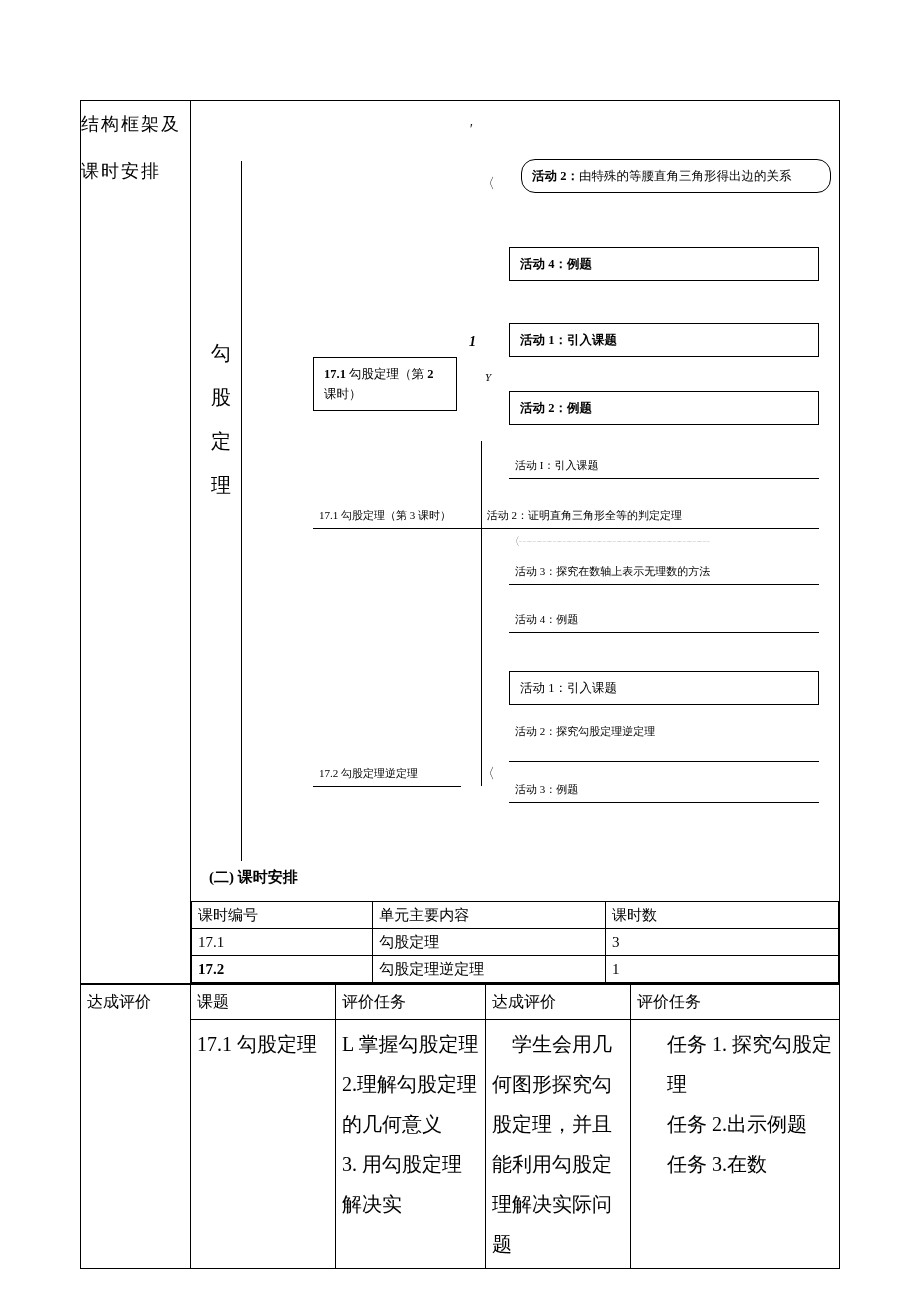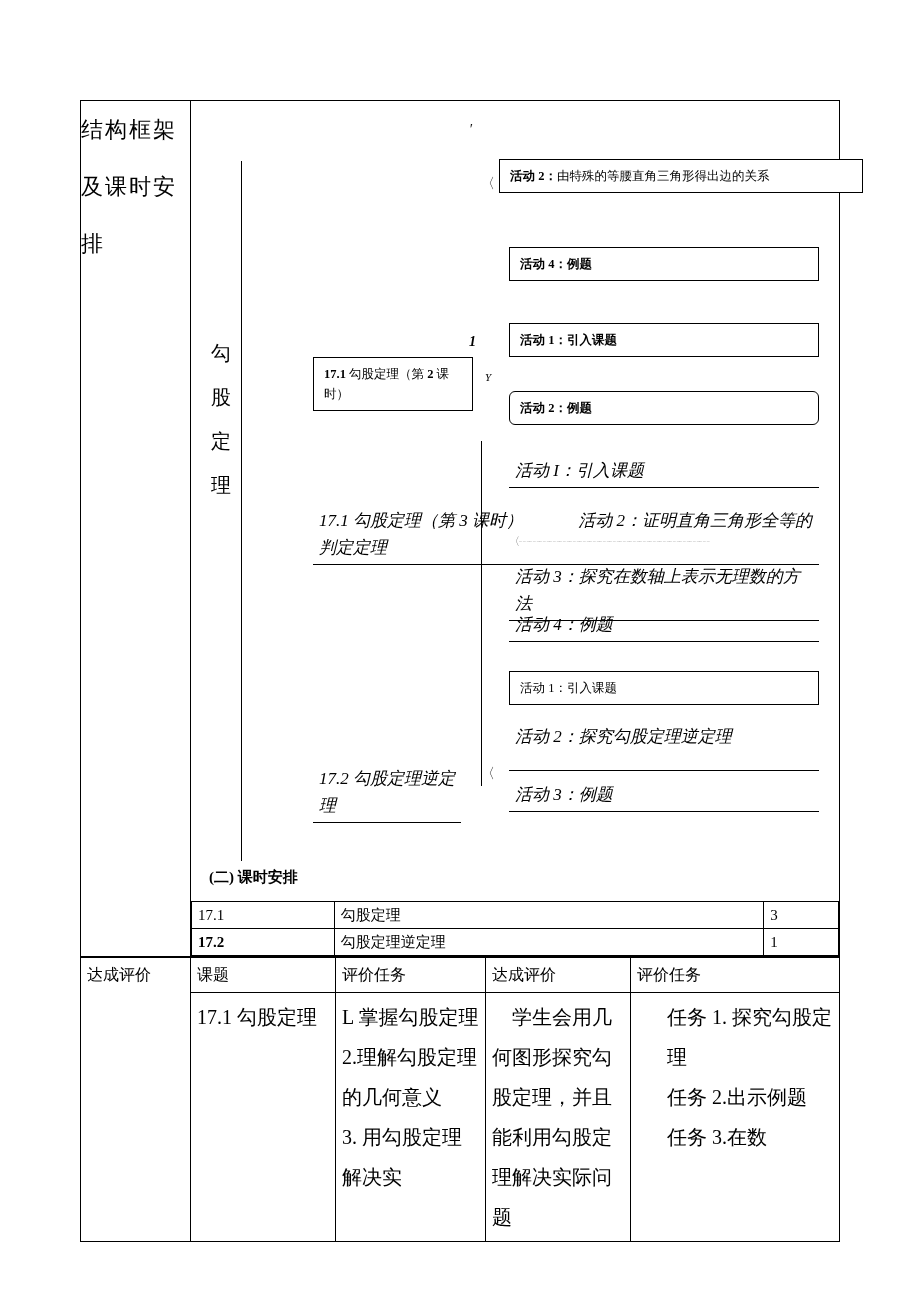--- a/index.html
+++ b/index.html
@@ -8,28 +8,28 @@
       font-size: 13px;
       color: #000;
       background: #fff;
       width: 920px;
       padding: 100px 80px 40px 80px;
       line-height: 1.6;
     }
     .page-wrap { position: relative; }
     .outer-table { width: 100%; border-collapse: collapse; }
     .outer-table td { border: 1px solid #000; vertical-align: top; padding: 0; }
-    .side-label { width: 110px; padding: 10px 12px; font-size: 22px; line-height: 2.6; letter-spacing: 2px; }
+    .side-label { width: 110px; padding: 10px 12px; font-size: 18px; line-height: 2.6; letter-spacing: 2px; }
     .diagram-area { position: relative; height: 800px; padding: 8px; }
     .tick { position: absolute; font-style: italic; font-family: serif; font-size: 14px; color: #000; }
     .bracket { position: absolute; font-size: 14px; color: #333; }
     .vert-label { position: absolute; left: 18px; top: 230px; width: 24px; font-size: 20px; line-height: 2.2; text-align: center; }
     .vert-line { position: absolute; border-left: 1px solid #000; }
     .node-box { position: absolute; border: 1px solid #000; padding: 6px 10px; font-size: 12.5px; background: #fff; }
-    .node-line { position: absolute; border-bottom: 1px solid #000; padding: 0 6px 3px 6px; font-size: 17px; font-style: italic; }
+    .node-line { position: absolute; border-bottom: 1px solid #000; padding: 0 6px 3px 6px; font-size: 11px; }
     .node-line.bold .b, .node-box .b { font-weight: bold; }
     .sub-header { position: absolute; left: 18px; top: 764px; font-size: 15px; font-weight: bold; }
 
     .schedule-table { width: 100%; border-collapse: collapse; }
     .schedule-table td { border: 1px solid #000; padding: 1px 6px; font-size: 15px; }
     .schedule-table .b { font-weight: bold; }
 
     .eval-table { width: 100%; border-collapse: collapse; }
     .eval-table td { border: 1px solid #000; padding: 4px 6px; font-size: 20px; vertical-align: top; }
     .eval-side { width: 110px; font-size: 18px; padding: 10px 12px; }
@@ -53,40 +53,40 @@
     </td>
     <td>
       <div class="diagram-area">
 
         <span class="tick" style="left:278px; top:18px;">′</span>
         <span class="bracket" style="left:290px; top:72px;">〈</span>
 
         <div class="vert-line vline1"></div>
         <div class="vert-label">勾股定理</div>
 
-        <div class="node-box" style="left:308px; top:58px; width:364px;">
+        <div class="node-box" style="left:330px; top:58px; width:310px;border-radius:14px;">
           <span class="b">活动 2：</span><span>由特殊的等腰直角三角形得出边的关系</span>
         </div>
         <div class="node-box" style="left:318px; top:146px; width:310px;">
           <span class="b">活动 4：例题</span>
         </div>
 
         <span class="tick" style="left:278px; top:230px; font-weight:bold;">1</span>
         <span class="tick" style="left:294px; top:268px; font-size:11px;">Y</span>
 
-        <div class="node-box" style="left:122px; top:256px; width:160px;">
+        <div class="node-box" style="left:122px; top:256px; width:144px;">
           <span class="b">17.1</span>
           <span>勾股定理（第</span>
           <span class="b">2</span>
           <span>课时）</span>
         </div>
         <div class="node-box" style="left:318px; top:222px; width:310px;">
           <span class="b">活动 1：引入课题</span>
         </div>
-        <div class="node-box" style="left:318px; top:290px; width:310px;border-radius:6px;">
+        <div class="node-box" style="left:318px; top:290px; width:310px;">
           <span class="b">活动 2：例题</span>
         </div>
 
         <div class="vert-line vline2"></div>
 
         <div class="node-line" style="left:318px; top:356px; width:310px;">
           <span>活动 I：引入课题</span>
         </div>
         <div class="node-line" style="left:122px; top:406px; width:506px;">
           <span class="b">17.1</span>
@@ -116,20 +116,25 @@
         <span class="bracket" style="left:290px; top:662px;">〈</span>
         <div class="node-line" style="left:318px; top:680px; width:310px;">
           <span>活动 3：例题</span>
         </div>
 
         <div class="sub-header">(二) 课时安排</div>
       </div>
 
       <table class="schedule-table">
         <tbody>
+                <tr>
+          <td style="width:28%;">课时编号</td>
+          <td style="width:36%;">单元主要内容</td>
+          <td>课时数</td>
+        </tr>
         <tr>
           <td>17.1</td>
           <td>勾股定理</td>
           <td>3</td>
         </tr>
         <tr>
           <td class="b">17.2</td>
           <td>勾股定理逆定理</td>
           <td>1</td>
         </tr>

